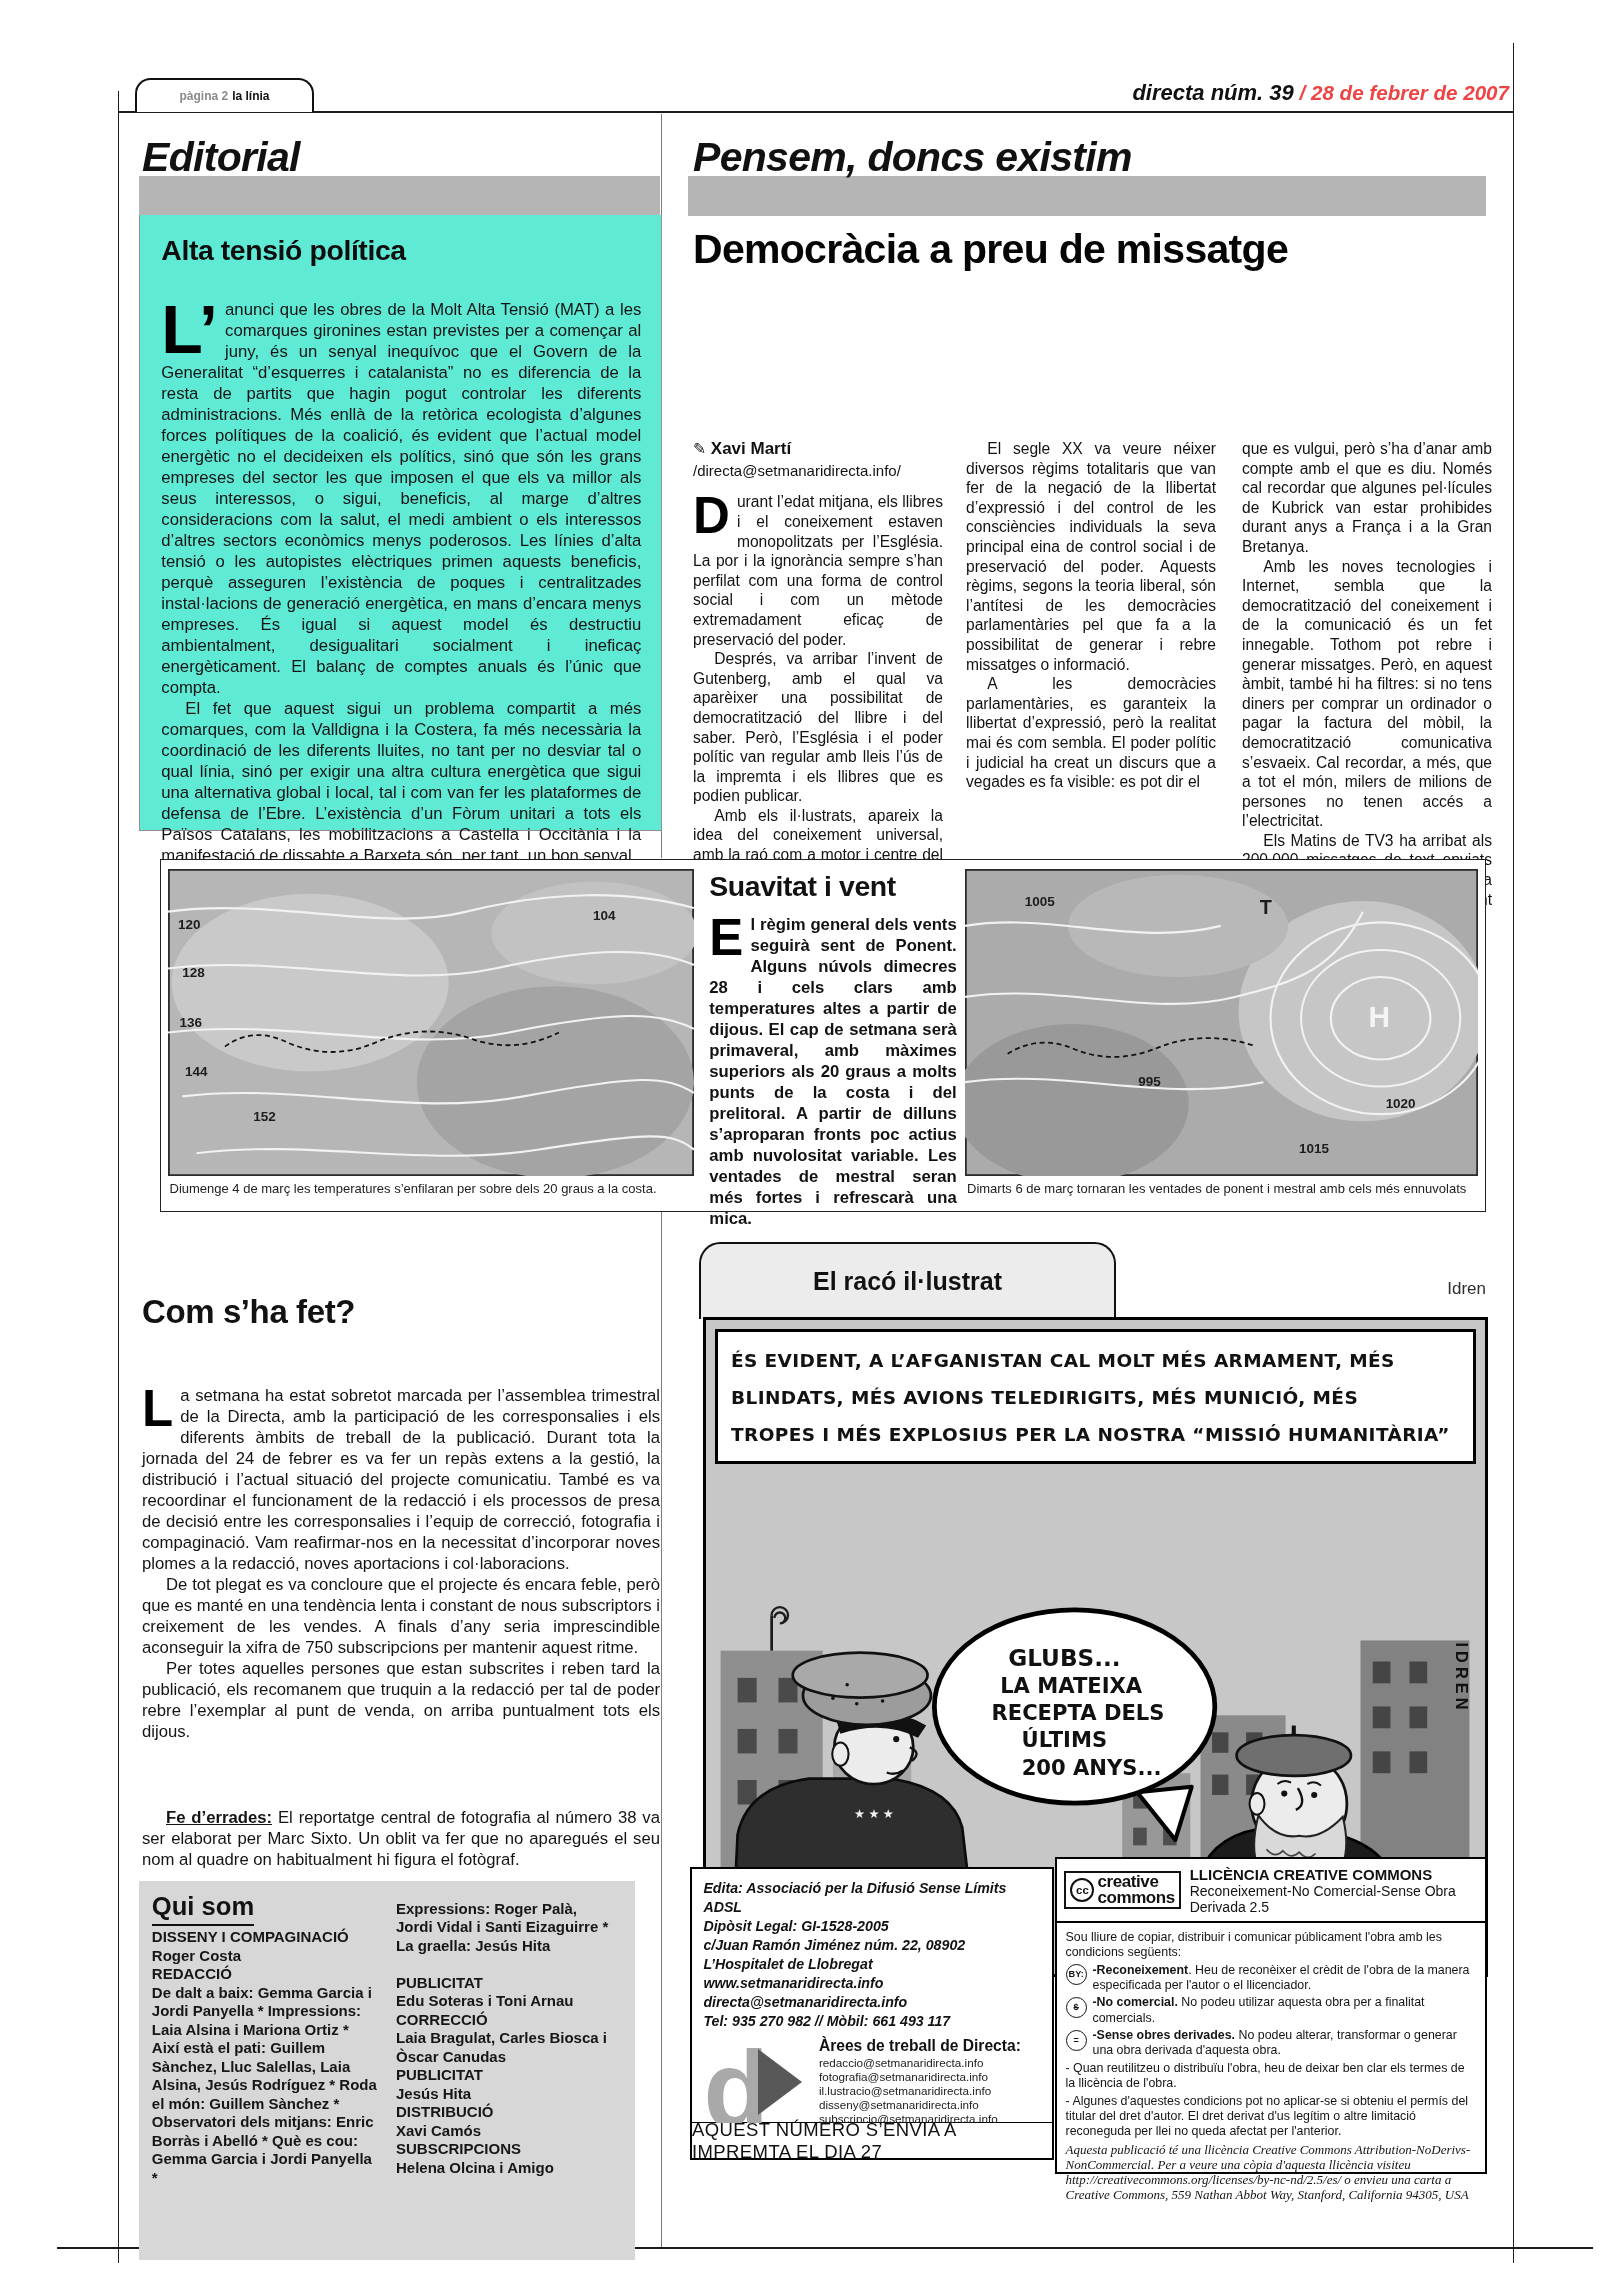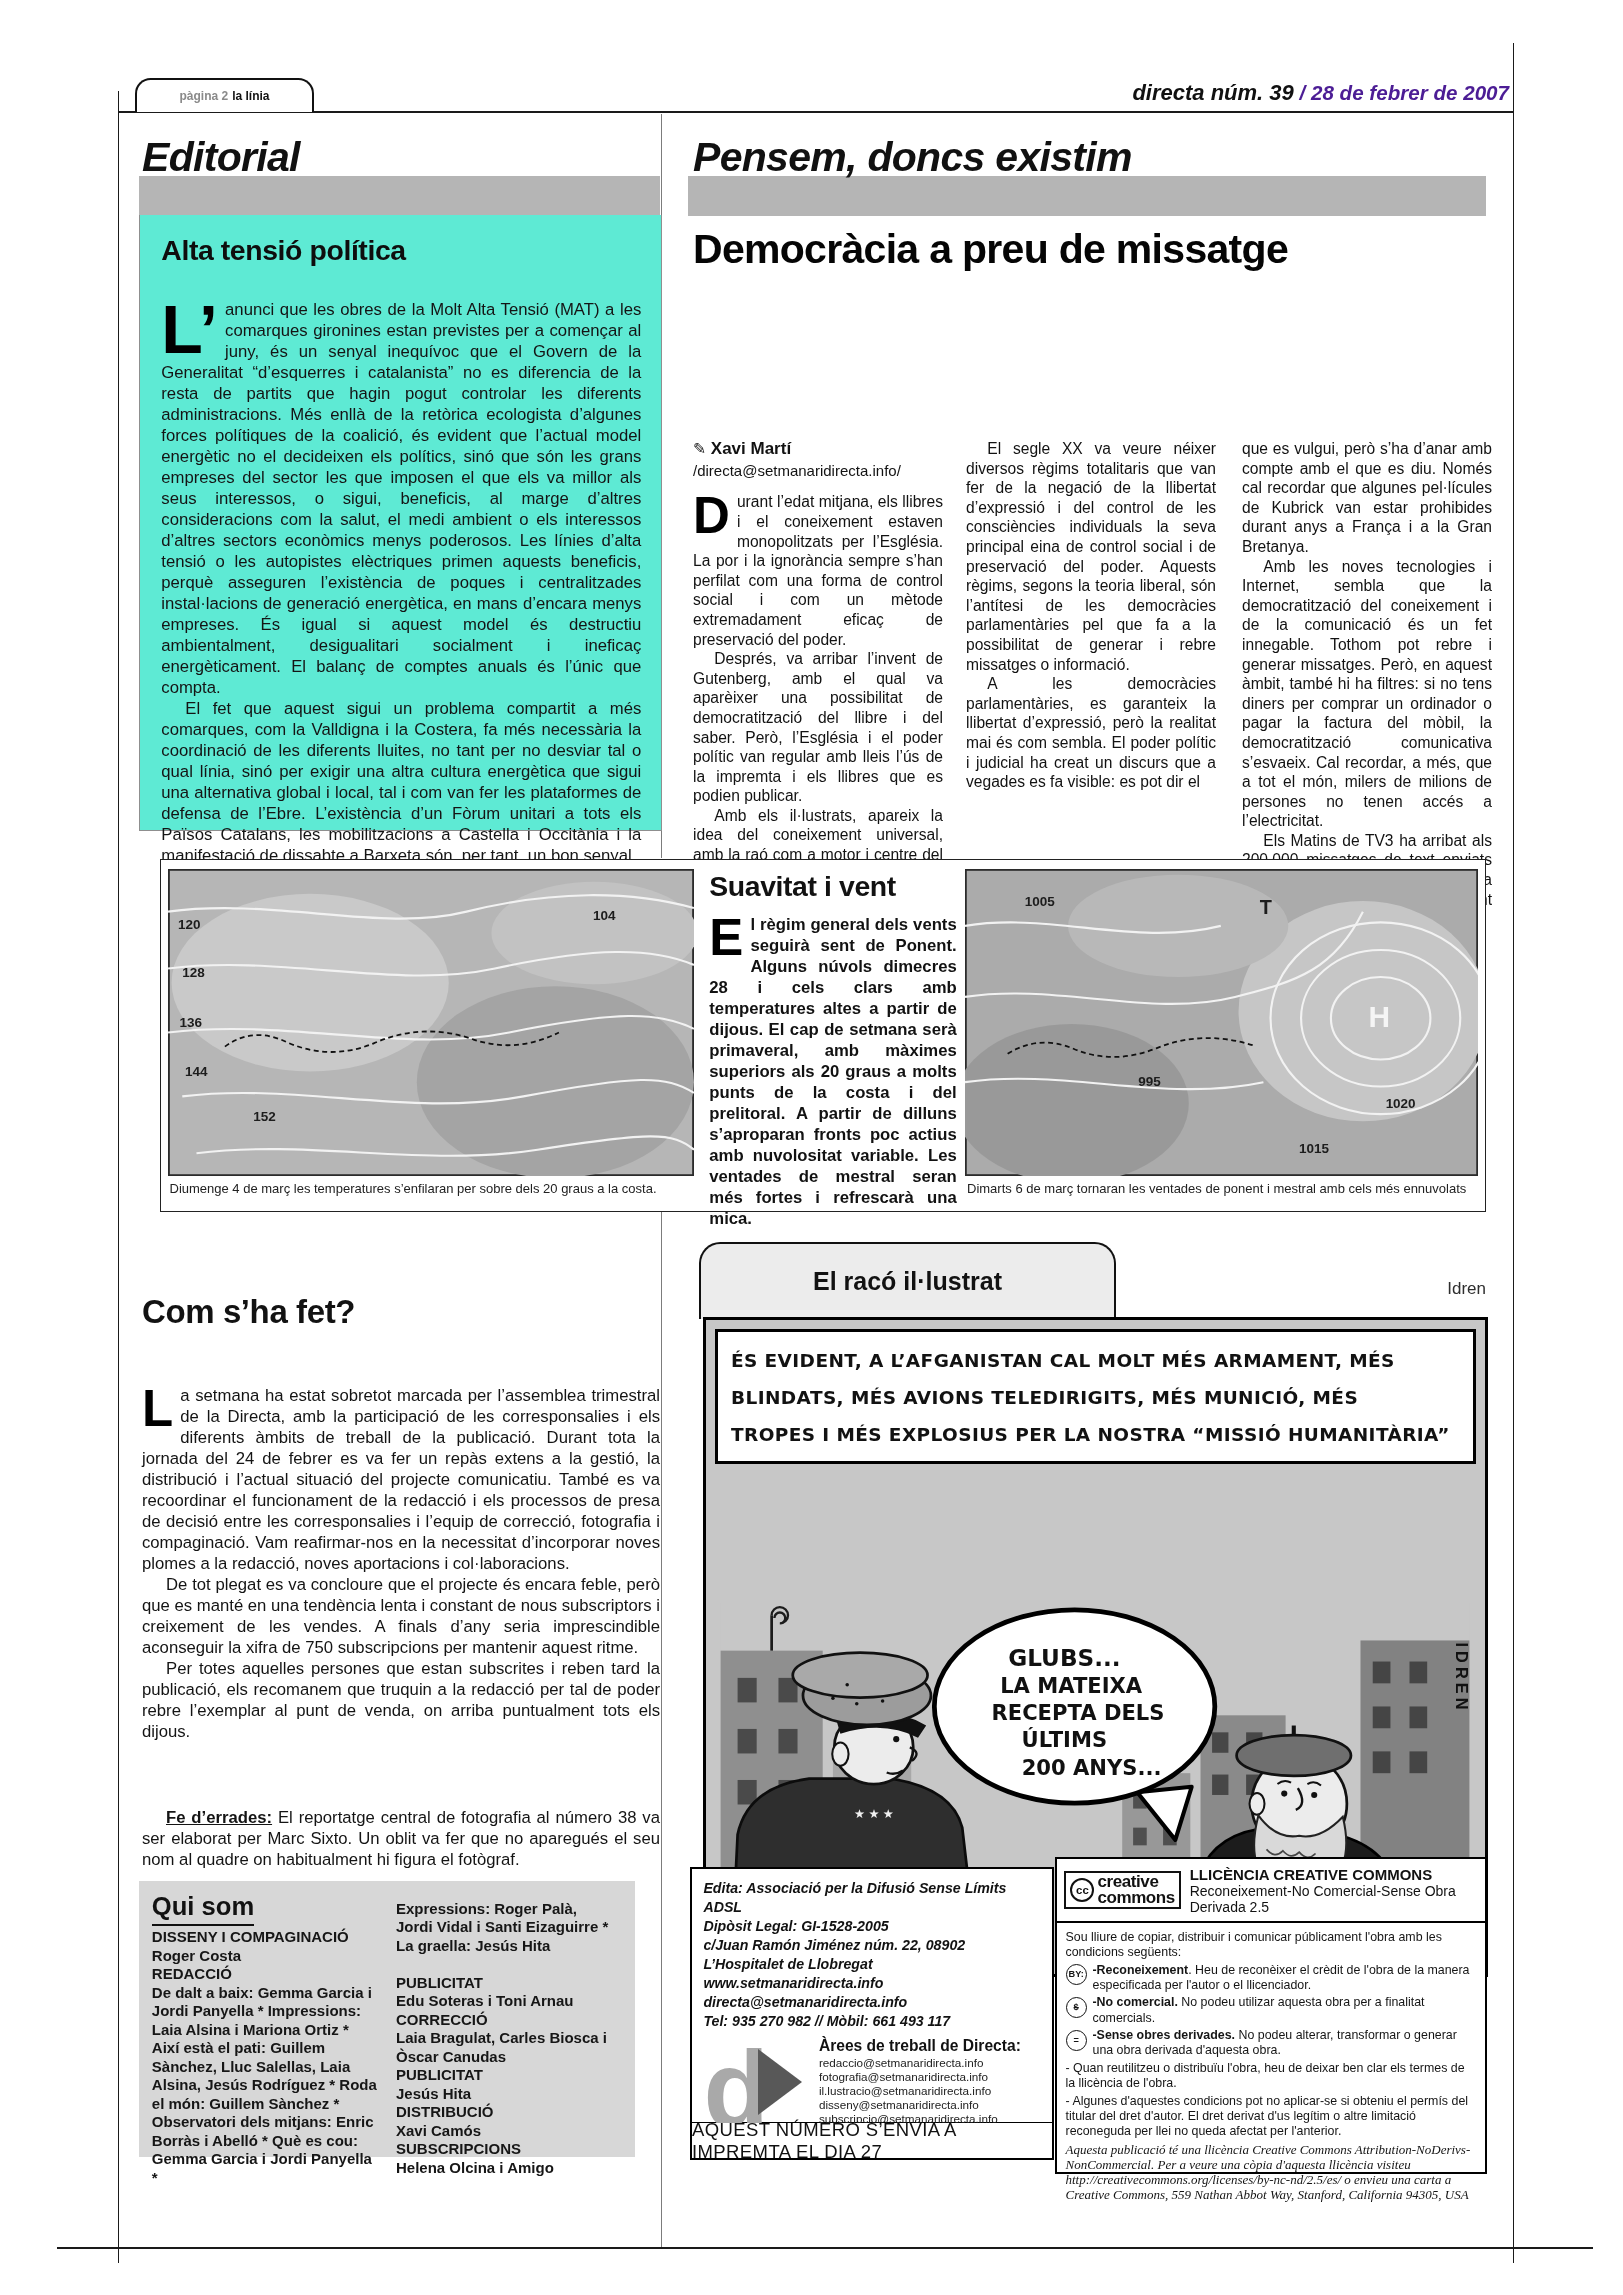--- a/index.html
+++ b/index.html
@@ -20,21 +20,21 @@
     position:absolute; left:135px; top:78px; width:179px; height:34px;
     border:2.1px solid #111; border-bottom:none; border-radius:15.6px 15.6px 0 0;
     background:#fff; display:flex; align-items:center; justify-content:center; gap:4px;
     font-weight:bold; font-size:12px;
   }
   .page-tab .gray { color:#8a8a8a; }
   .masthead-right {
     position:absolute; right:114px; top:80px; font-weight:bold; font-size:20.6px; text-align:right;
   }
   .masthead-right .issue { font-style:italic; color:#111; font-size:22px;}
-  .masthead-right .date { color:#4c1d95; font-style:italic;}
+  .masthead-right .date { color:#ef4444; font-style:italic;}
   
   .section-bar { position:absolute; height:40px; background:#b5b5b5; }
   .section-title {
     position:absolute; font-weight:bold; font-style:italic; font-size:41px;
     letter-spacing:-0.7px; color:#111;
   }
   
   .editorial-box {
     position:absolute; left:139px; top:215px; width:523px; height:616px;
     border-left:1.4px solid #8f8f8f; border-right:1.4px solid #8f8f8f; border-bottom:1.4px solid #8f8f8f;
@@ -96,21 +96,21 @@
     line-height:37px; letter-spacing:0.4px;
   }
   .comic-draw { position:absolute; left:0; bottom:0; width:778px; height:371px; }
   
   .csf-title { position:absolute; left:142px; top:1293px; font-weight:bold; font-size:33px; letter-spacing:-0.4px;}
   .csf-body { position:absolute; left:142px; top:1385px; width:518px; }
   .csf-body .fe { margin-top:65px; text-indent:24px; }
   .fe-label { font-weight:bold; text-decoration:underline; }
   
   .quisom {
-    position:absolute; left:139px; top:1881px; width:496px; height:276px;
+    position:absolute; left:139px; top:1881px; width:496px; height:379px;
     background:#d7d7d7; padding:11.4px 12.8px;
   }
   .quisom .qtitle {
     font-weight:bold; font-size:25.6px; border-bottom:2.1px solid #111;
     display:inline-block; padding-bottom:2.8px; margin-bottom:7.1px;
   }
   .qcol { position:absolute; top:14.2px; font-weight:bold; font-size:15px; line-height:18.5px; color:#161616;}
   .qcol.qleft { left:12.8px; top:47px; width:228px; }
   .qcol.qright { left:257px; top:18.5px; width:229px; }
   .qcol .gap { height:18.5px; }

